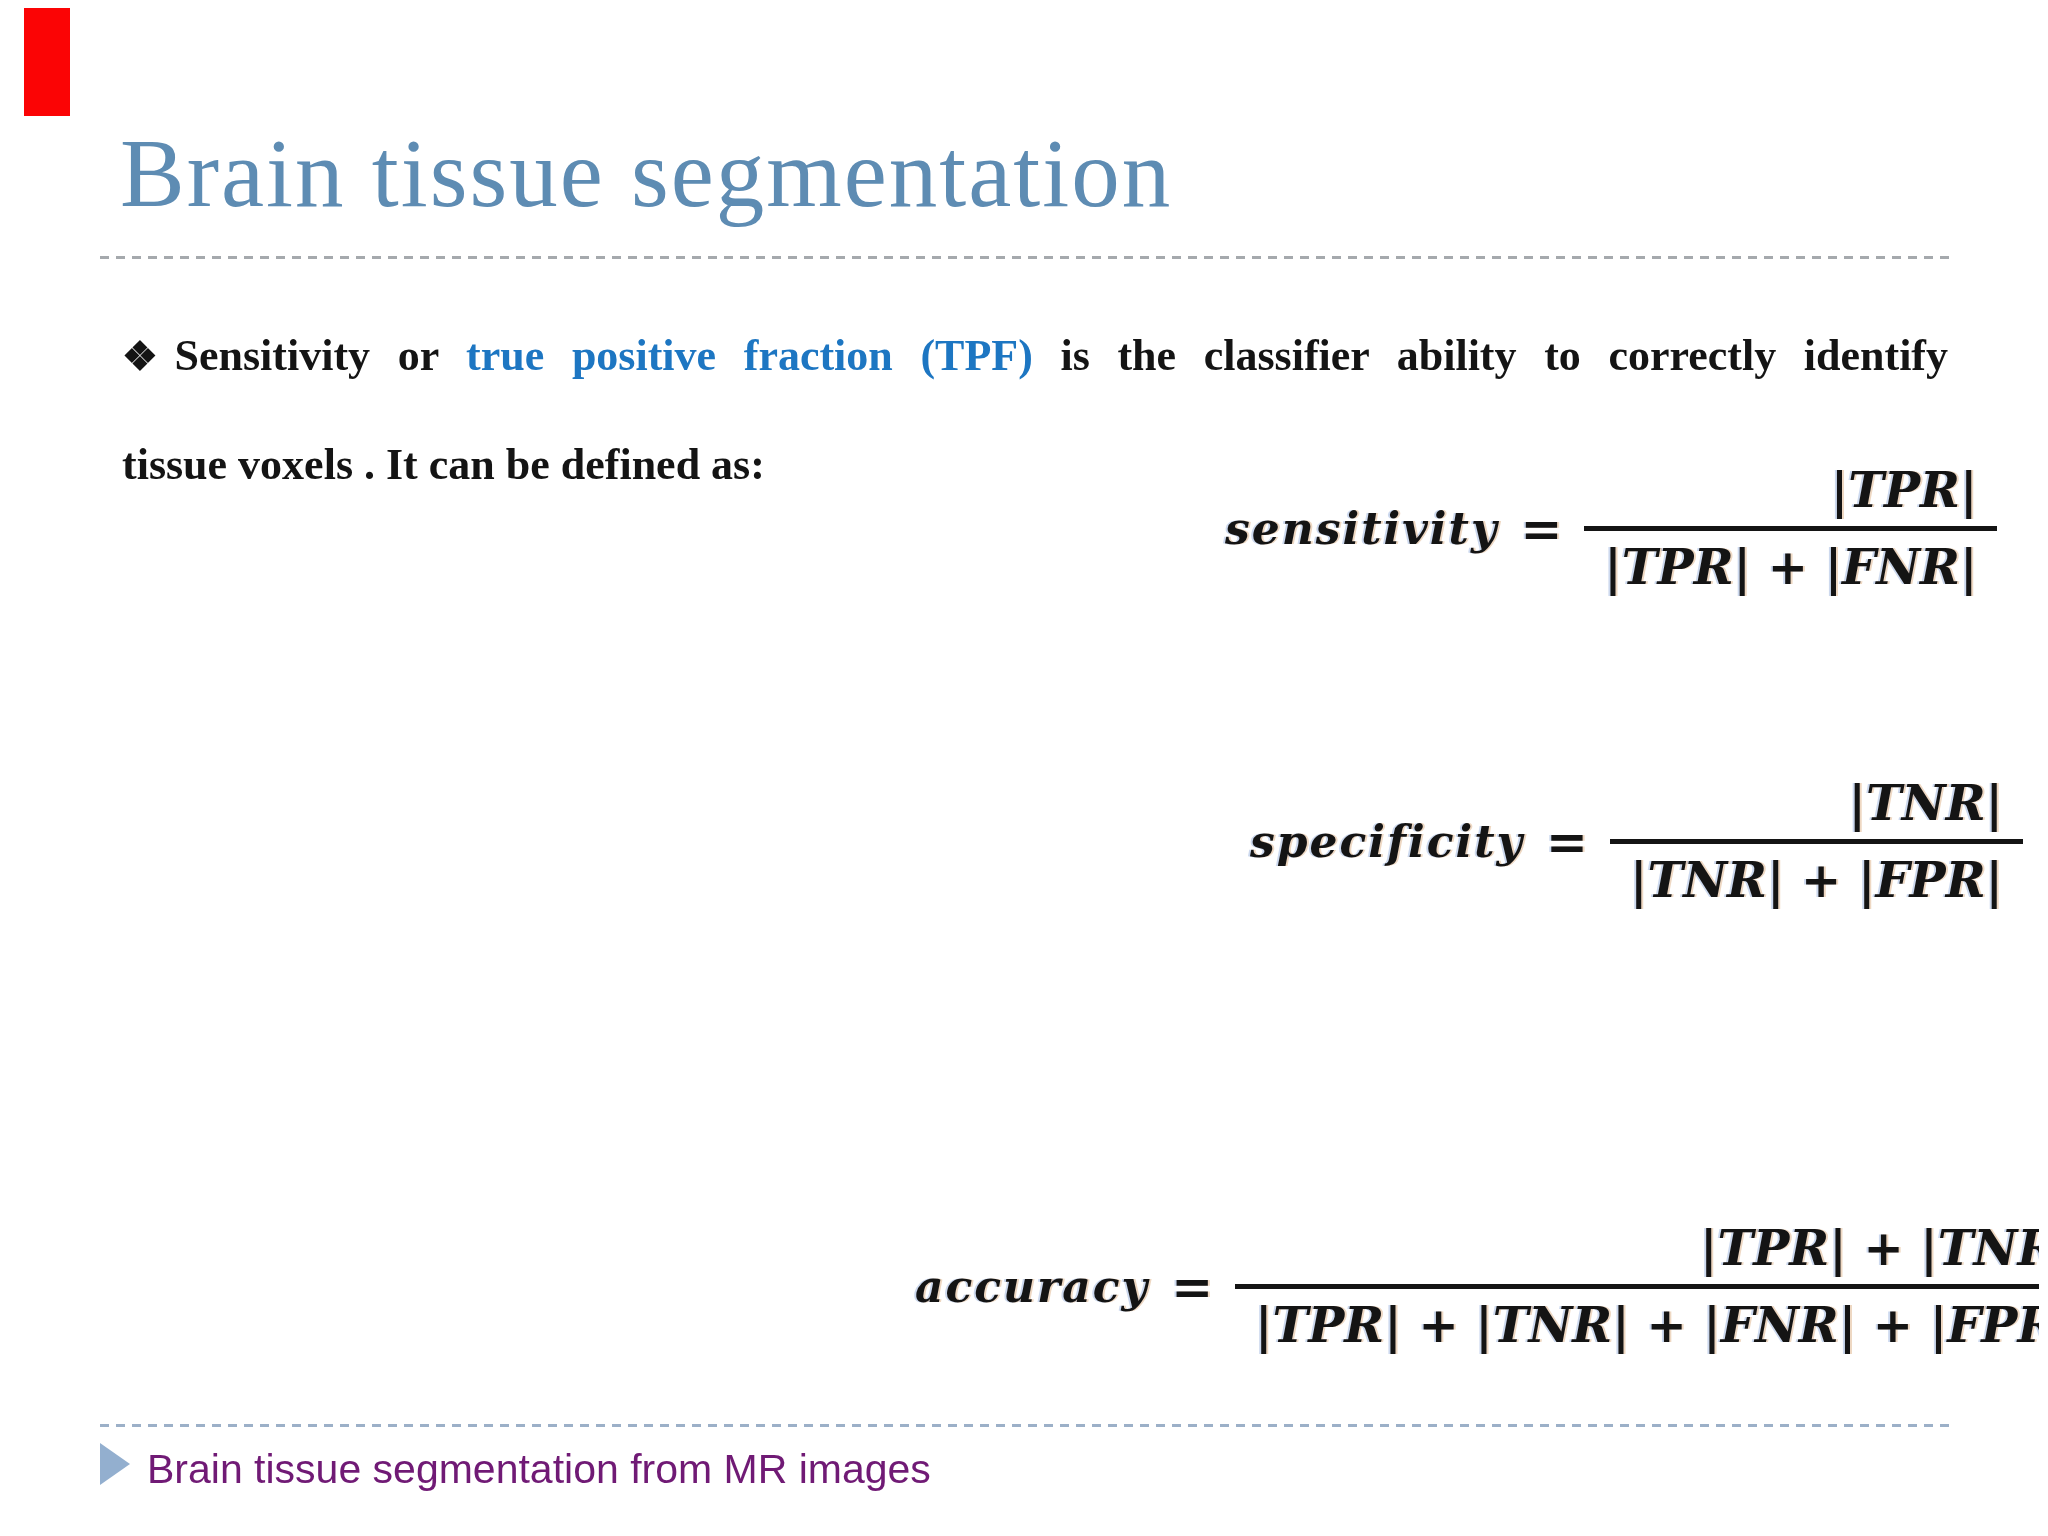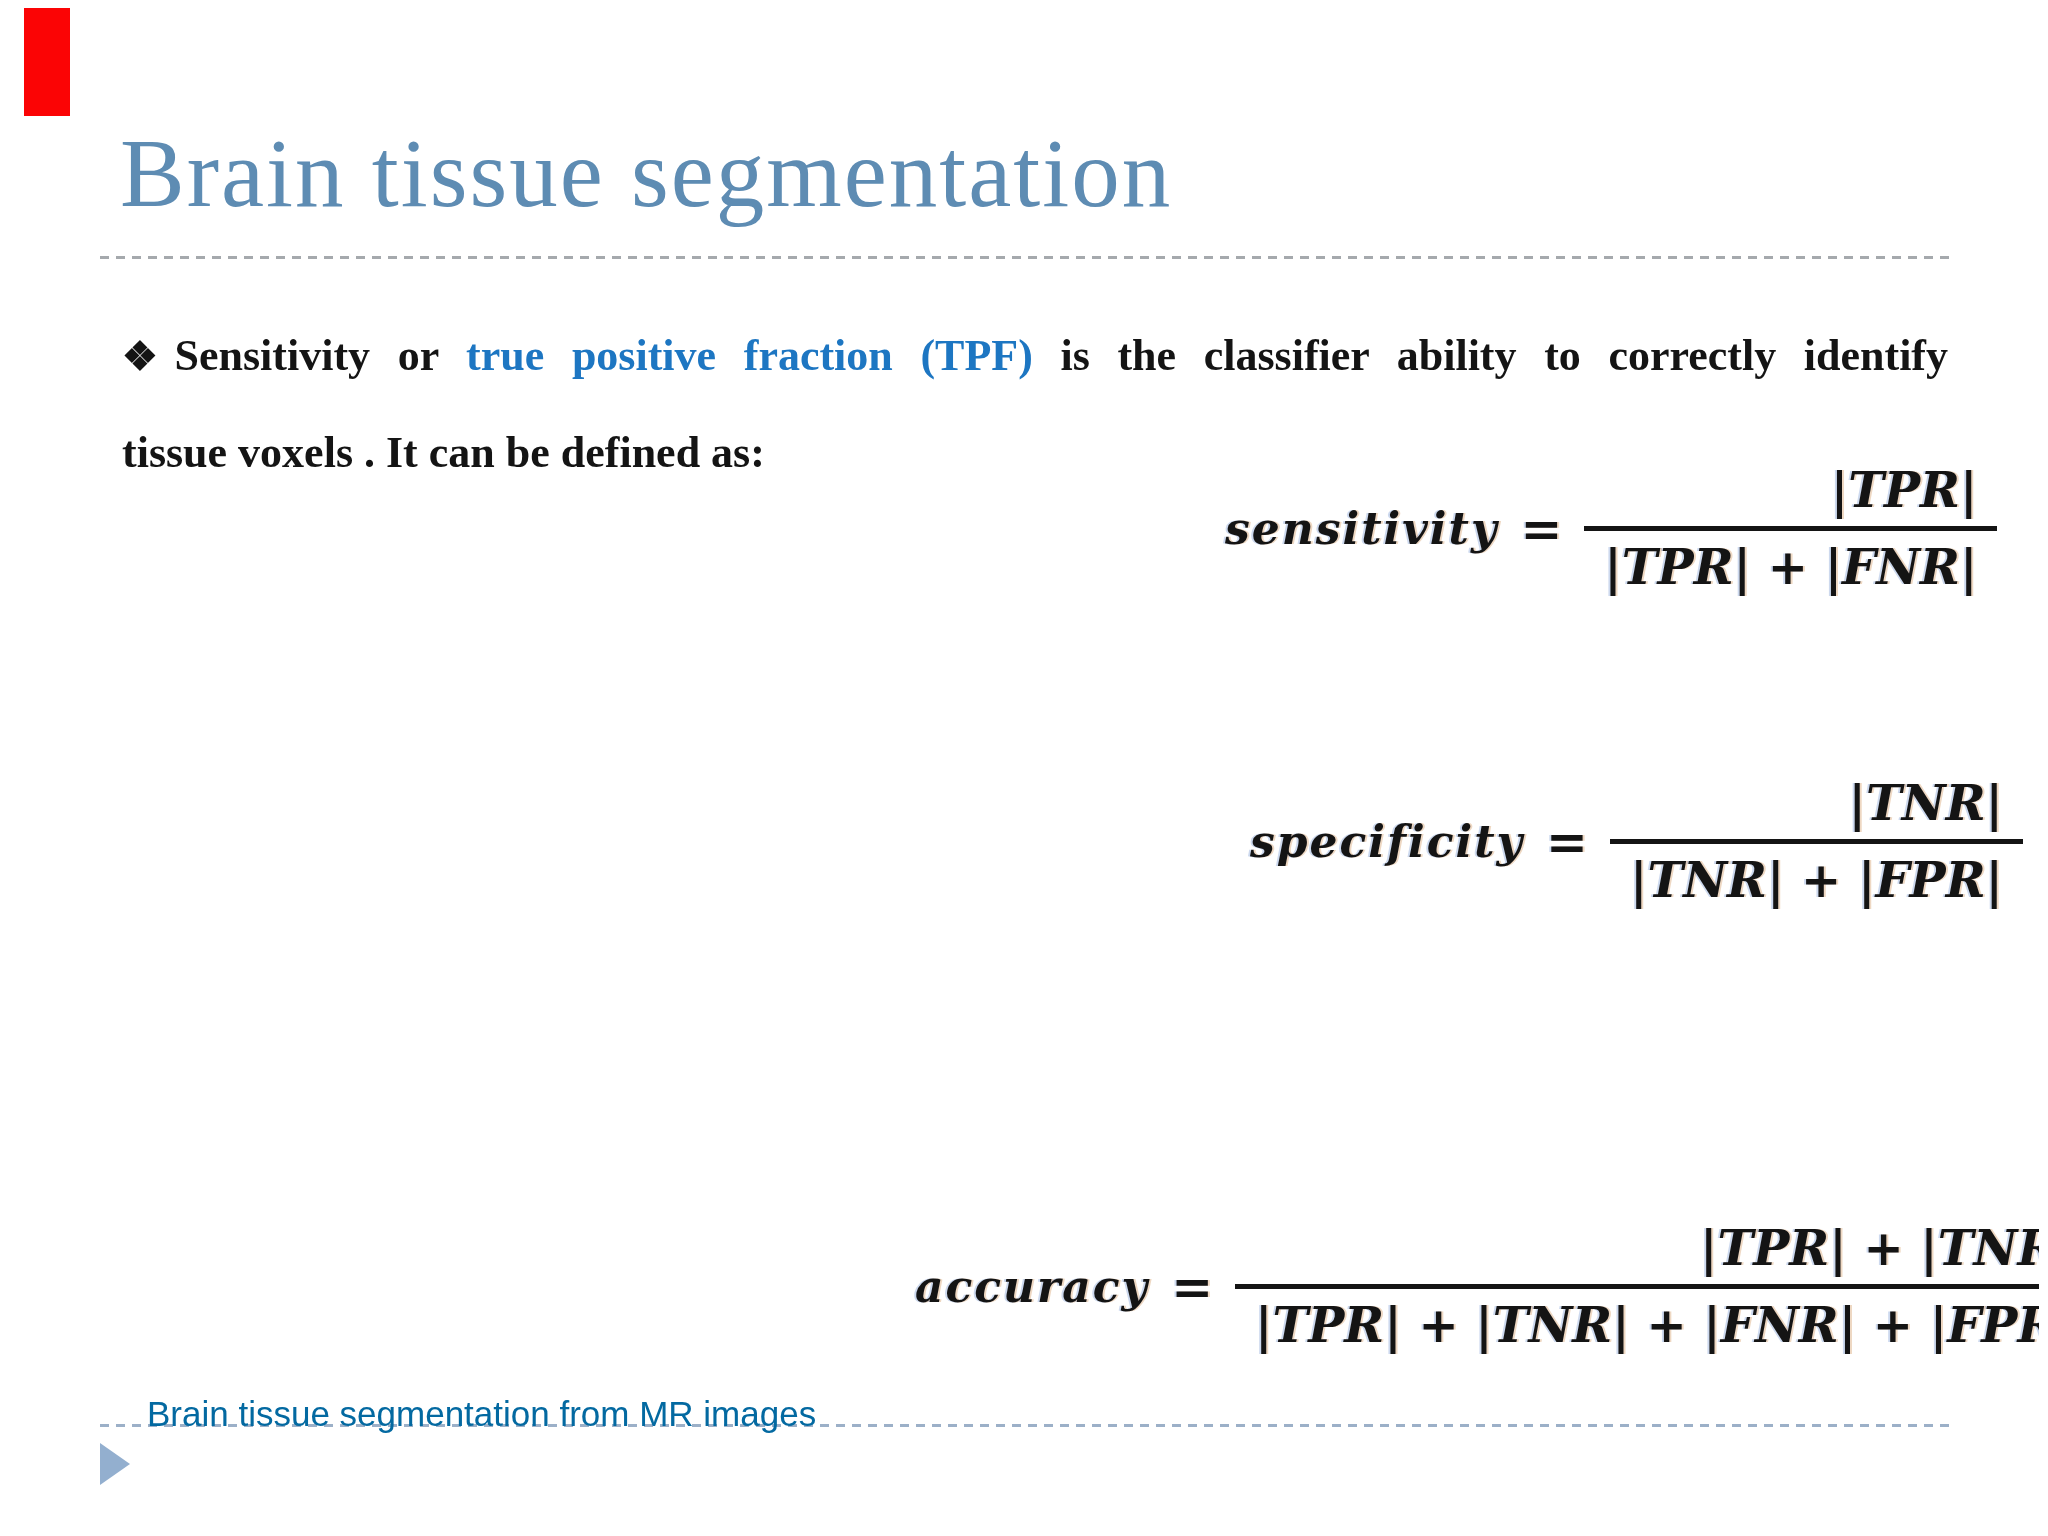--- a/index.html
+++ b/index.html
@@ -25,21 +25,21 @@
   .rule-top{top:256px;background:repeating-linear-gradient(90deg,#a5a9ad 0 9px,transparent 9px 16px);}
   .rule-bottom{top:1424px;background:repeating-linear-gradient(90deg,#9cb0c8 0 9px,transparent 9px 16px);}
   .bullet{
     position:absolute;left:122px;width:1826px;
     font-size:44px;line-height:52px;color:#141414;
   }
   .b1{top:330px;font-weight:bold;}
   .b2{top:692px;width:1900px;}
   .b3{top:1042px;}
   .bline{display:block;}
-  .bline + .bline{margin-top:44px;}
+  .bline + .bline{margin-top:56px;}
   .justify{text-align:justify;text-align-last:justify;text-justify:inter-word;}
   .marker{font-size:40px;}
   .marker-gap{margin-right:32px;}
   .blue{color:#1d76c2;}
   .formula{
     position:absolute;display:flex;align-items:center;
     color:#141414;
     font-family:"DejaVu Serif","Liberation Serif",serif;
     text-shadow:2px 0 0 rgba(200,125,55,0.30), -2px 0 0 rgba(90,130,200,0.30);
   }
@@ -51,23 +51,23 @@
   .frac{display:inline-block;text-align:right;font-size:48px;font-style:italic;font-weight:700;}
   .frac .num{padding:0 20px 8px 20px;border-bottom:5px solid #141414;}
   .frac .den{padding:8px 20px 0 20px;white-space:nowrap;}
   .footer-triangle{
     position:absolute;left:100px;top:1443px;width:0;height:0;
     border-left:30px solid #93afcf;
     border-top:21px solid transparent;
     border-bottom:21px solid transparent;
   }
   .footer-text{
-    position:absolute;left:147px;top:1394px;
+    position:absolute;left:147px;top:1446px;
     font-family:"Liberation Sans","DejaVu Sans",sans-serif;
-    font-size:35px;color:#0369a1;white-space:nowrap;
+    font-size:41px;color:#701a75;white-space:nowrap;
   }
 </style>
 </head>
 <body>
 
 <div class="slide">
 
   <div class="red-bar"></div>
 
   <h1 class="title">Brain tissue segmentation</h1>

